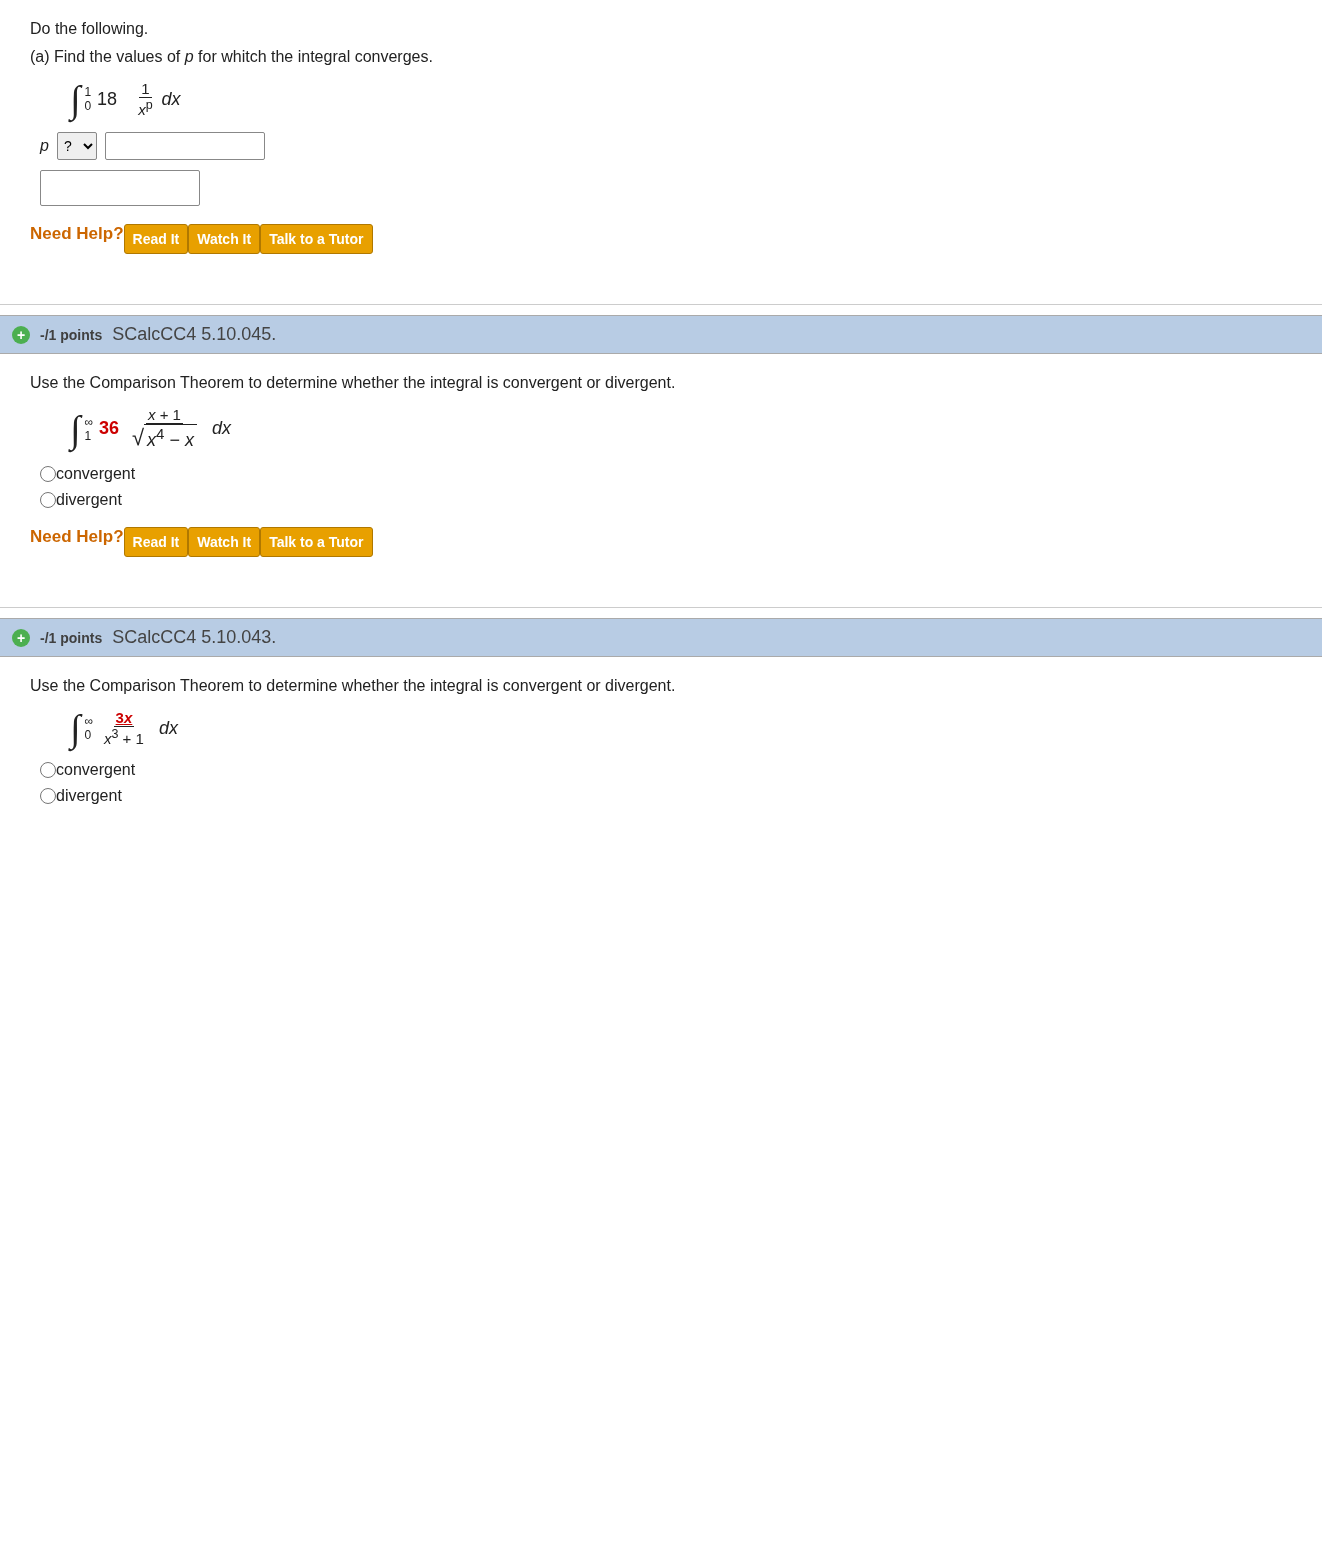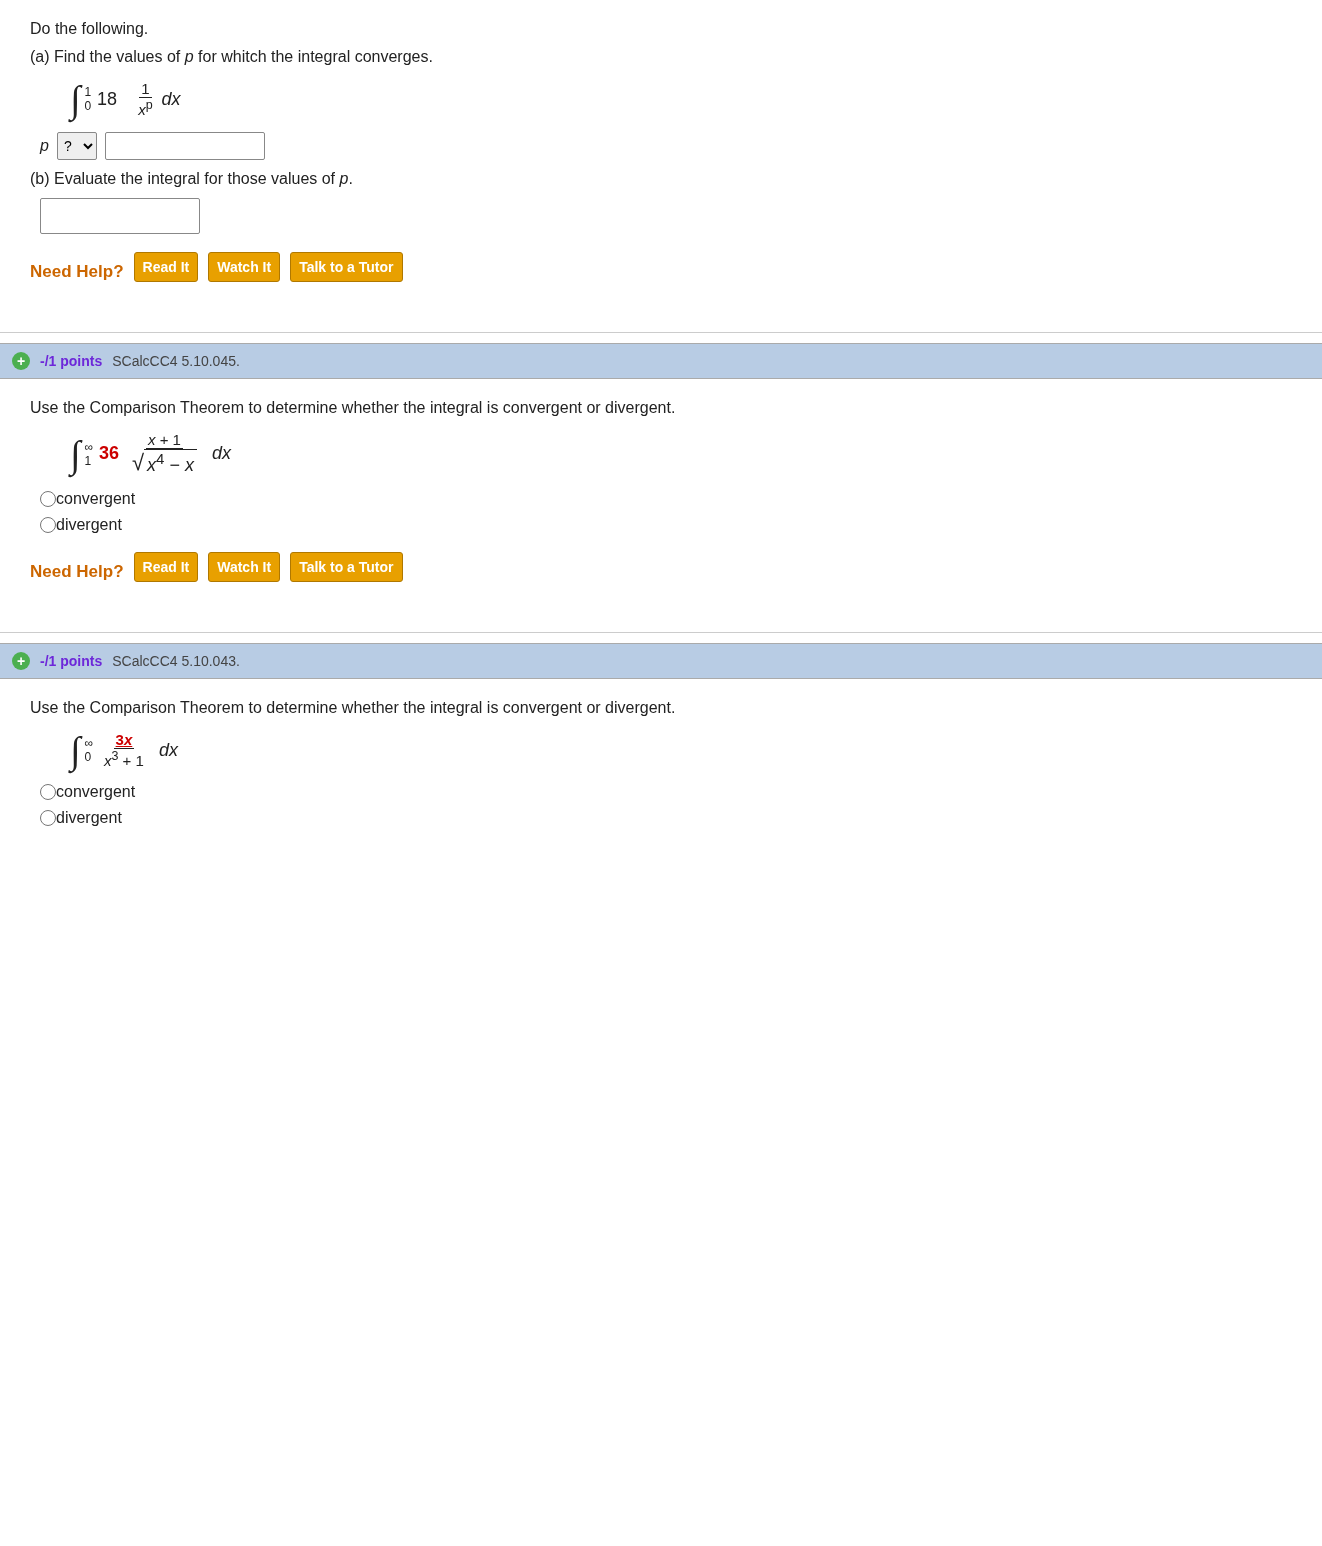--- a/index.html
+++ b/index.html
@@ -42,27 +42,27 @@
       align-items: center;
       justify-content: center;
       font-size: 14px;
       font-weight: bold;
       cursor: pointer;
       flex-shrink: 0;
     }
 
     .points-text {
       font-weight: bold;
-      color: #6d28d9;
+      color: #404040;
       text-align: center;
     }
 
     .problem-id {
       color: #444;
-      font-size: 14px;
+      font-size: 18px;
     }
 
     .math-block {
       margin: 14px 0 14px 40px;
       font-size: 17px;
     }
 
     .integral-display {
       display: inline-flex;
       align-items: center;
@@ -154,22 +154,21 @@
       border-radius: 2px;
       font-size: 14px;
       height: 36px;
       width: 160px;
       display: block;
       margin: 8px 0 8px 10px;
     }
 
     .need-help-row {
       display: flex;
-      align-items: flex-end;
-      gap: 10px;
+      align-items: flex-start;
       margin: 18px 0 10px 0;
     }
 
     .need-help-label {
       color: #cc6600;
       font-size: 17px;
       font-weight: bold;
     }
 
     .help-btn {
@@ -252,23 +251,20 @@
       <option>?</option>
       <option>&lt;</option>
       <option>&gt;</option>
       <option>≤</option>
       <option>≥</option>
       <option>=</option>
     </select>
     <input type="text" class="text-input" style="">
   </div>
 
-  <p class="part-label">
-    (b) Evaluate the integral for those values of <em>p</em>.
-  </p>
 
   <input type="text" class="answer-input-box" style="">
 
   <div class="need-help-row">
     <span class="need-help-label">Need Help?</span>
     <button class="help-btn">Read It</button>
     <button class="help-btn">Watch It</button>
     <button class="help-btn">Talk to a Tutor</button>
   </div>
 </div>

